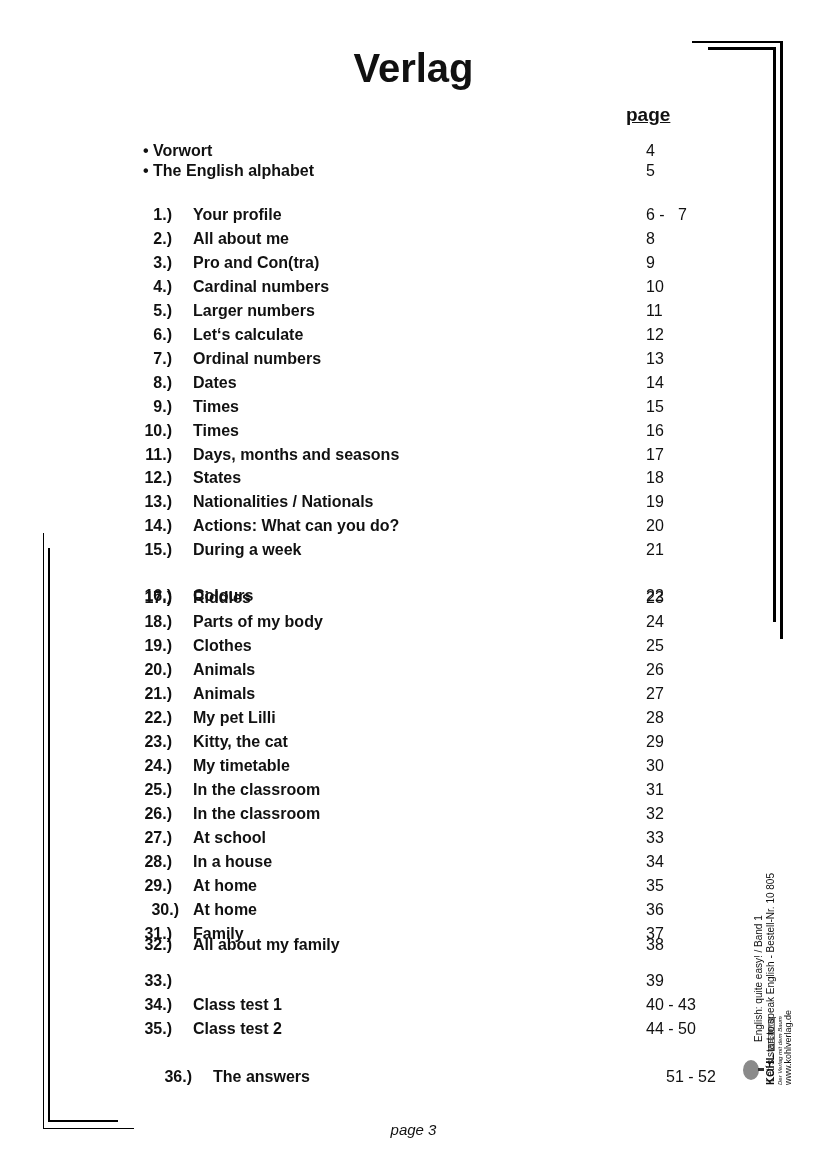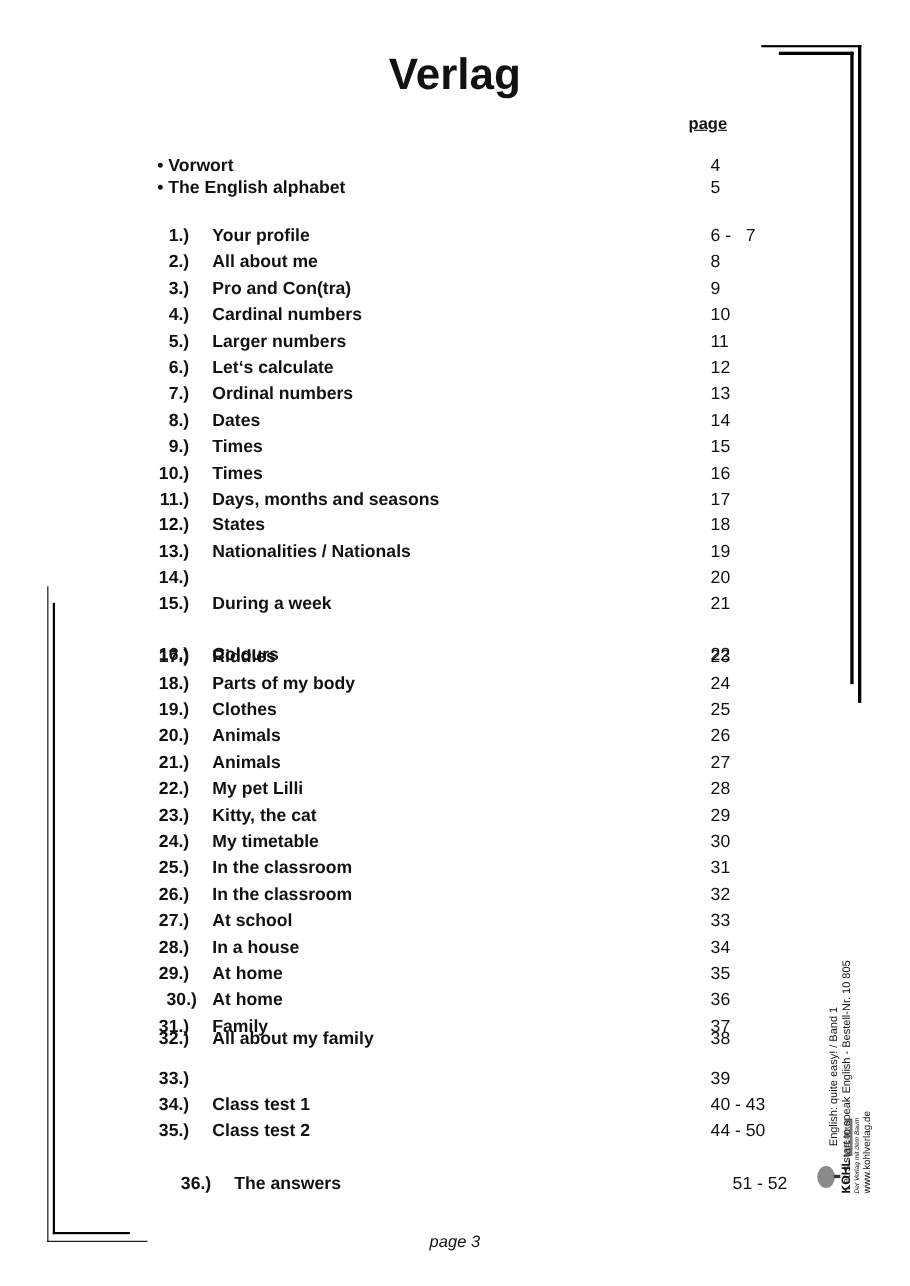--- a/index.html
+++ b/index.html
@@ -1,21 +1,21 @@
 <!DOCTYPE html>
 <html><head>
 <meta charset="utf-8">
 <style>
   html, body { margin:0; padding:0; background:#ffffff; }
   body { width:827px; height:1169px; position:relative; overflow:hidden;
          font-family:"Liberation Sans", sans-serif; color:#111; }
   .line { position:absolute; background:#000; }
   #title { position:absolute; left:0; width:827px; top:42px; text-align:center;
            font-weight:bold; font-size:40px; line-height:52px; }
-  #page-header { position:absolute; left:626px; top:104px; font-weight:bold; font-size:15px;
+  #page-header { position:absolute; left:626px; top:104px; font-weight:bold; font-size:19px;
                  text-decoration:underline; }
   .row { position:absolute; left:0; width:827px; height:22px; font-size:16px; line-height:22px; }
   .row .num { position:absolute; right:655px; font-weight:bold; text-align:right; }
   .row .title { position:absolute; left:193px; font-weight:bold; white-space:nowrap;text-align:right; }
   .row .page { position:absolute; left:646px; white-space:pre; }
   .pre .title { left:143px; }
   #footer-page { position:absolute; left:0; width:827px; top:1121px; text-align:center;
                  font-style:italic; font-size:15px; }
   #publisher { position:absolute; left:742px; top:780px; width:60px; height:310px; }
   .vtext { position:absolute; transform-origin:0 0; transform:rotate(-90deg); white-space:nowrap;
@@ -106,20 +106,21 @@
       <span class="title">States</span>
       <span class="page">18</span>
     </div>
     <div class="row" style="top: 491.4px;">
       <span class="num">13.)</span>
       <span class="title">Nationalities / Nationals</span>
       <span class="page">19</span>
     </div>
     <div class="row" style="top: 515.3px;">
       <span class="num">14.)</span>
+      <span class="title">Actions: What can you do?</span>
       <span class="page">20</span>
     </div>
     <div class="row" style="top: 539.3px;">
       <span class="num">15.)</span>
       <span class="title">During a week</span>
       <span class="page">21</span>
     </div>
     <div class="row" style="top: 585px;">
       <span class="num">16.)</span>
       <span class="title">Colours</span>

